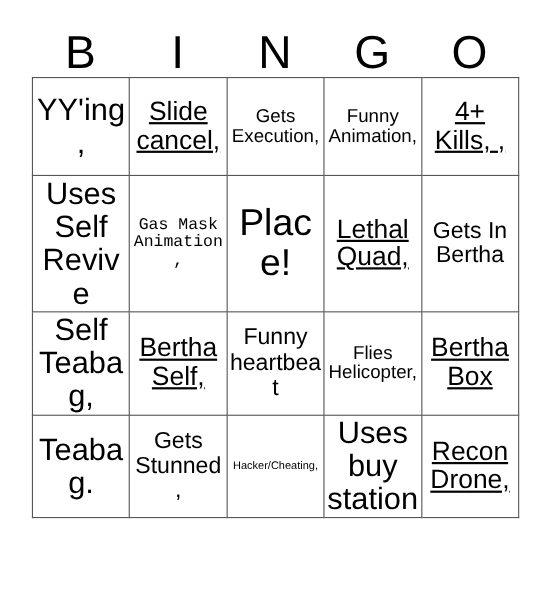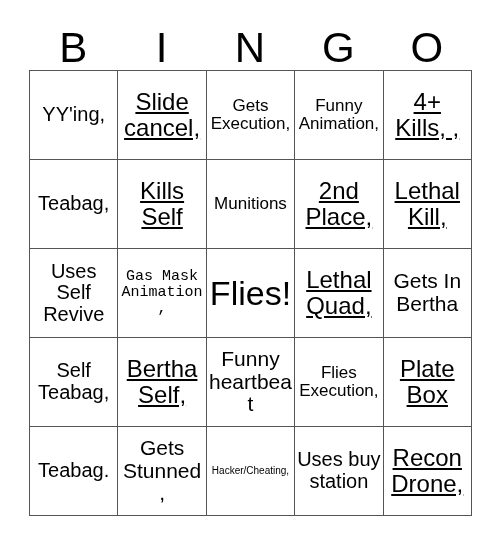--- a/index.html
+++ b/index.html
@@ -60,21 +60,21 @@
     word-wrap: break-word;
     line-height: 1.08;
     color: #000000;
   }
 
   
   .fs-xs   { font-size: 10px; }
   .fs-sm   { font-size: 15px; font-family: Liberation Mono, monospace; }
   .fs-md   { font-size: 17px; border-radius: 15px; }
   .fs-lg   { font-size: 21px; margin-left: 32px; }
-  .fs-xl   { font-size: 20px; }
+  .fs-xl   { font-size: 28px; }
   .fs-xxl  { font-size: 24px; text-decoration: underline; }
   .fs-free { font-size: 34px; }
 </style>
 </head>
 <body>
 
 <div id="bingo-card">
 
   <div id="bingo-header">
     <div class="header-letter">B</div>
@@ -87,39 +87,32 @@
   <table id="bingo-grid">
     <tbody>
       <tr>
         <td class="fs-xl">YY'ing,</td>
         <td class="fs-xxl">Slide cancel,</td>
         <td class="fs-md">Gets Execution,</td>
         <td class="fs-md">Funny Animation,</td>
         <td class="fs-xxl">4+ Kills, ,</td>
       </tr>
       <tr>
-        <td class="fs-xl">Teabag,</td>
-        <td class="fs-xxl">Kills Self</td>
-        <td class="fs-md">Munitions</td>
-        <td class="fs-xxl">2nd Place,</td>
-        <td class="fs-xxl">Lethal Kill,</td>
-      </tr>
-      <tr>
         <td class="fs-xl">Uses Self Revive</td>
         <td class="fs-sm">Gas Mask Animation,</td>
-        <td class="fs-free">Flies!</td>
+        <td class="fs-free">Place!</td>
         <td class="fs-xxl">Lethal Quad,</td>
         <td class="fs-lg">Gets In Bertha</td>
       </tr>
       <tr>
         <td class="fs-xl">Self Teabag,</td>
         <td class="fs-xxl">Bertha Self,</td>
         <td class="fs-lg">Funny heartbeat</td>
-        <td class="fs-md">Flies Execution,</td>
-        <td class="fs-xxl">Plate Box</td>
+        <td class="fs-md">Flies Helicopter,</td>
+        <td class="fs-xxl">Bertha Box</td>
       </tr>
       <tr>
         <td class="fs-xl">Teabag.</td>
         <td class="fs-lg">Gets Stunned,</td>
         <td class="fs-xs">Hacker/Cheating,</td>
         <td class="fs-xl">Uses buy station</td>
         <td class="fs-xxl">Recon Drone,</td>
       </tr>
     </tbody>
   </table>

